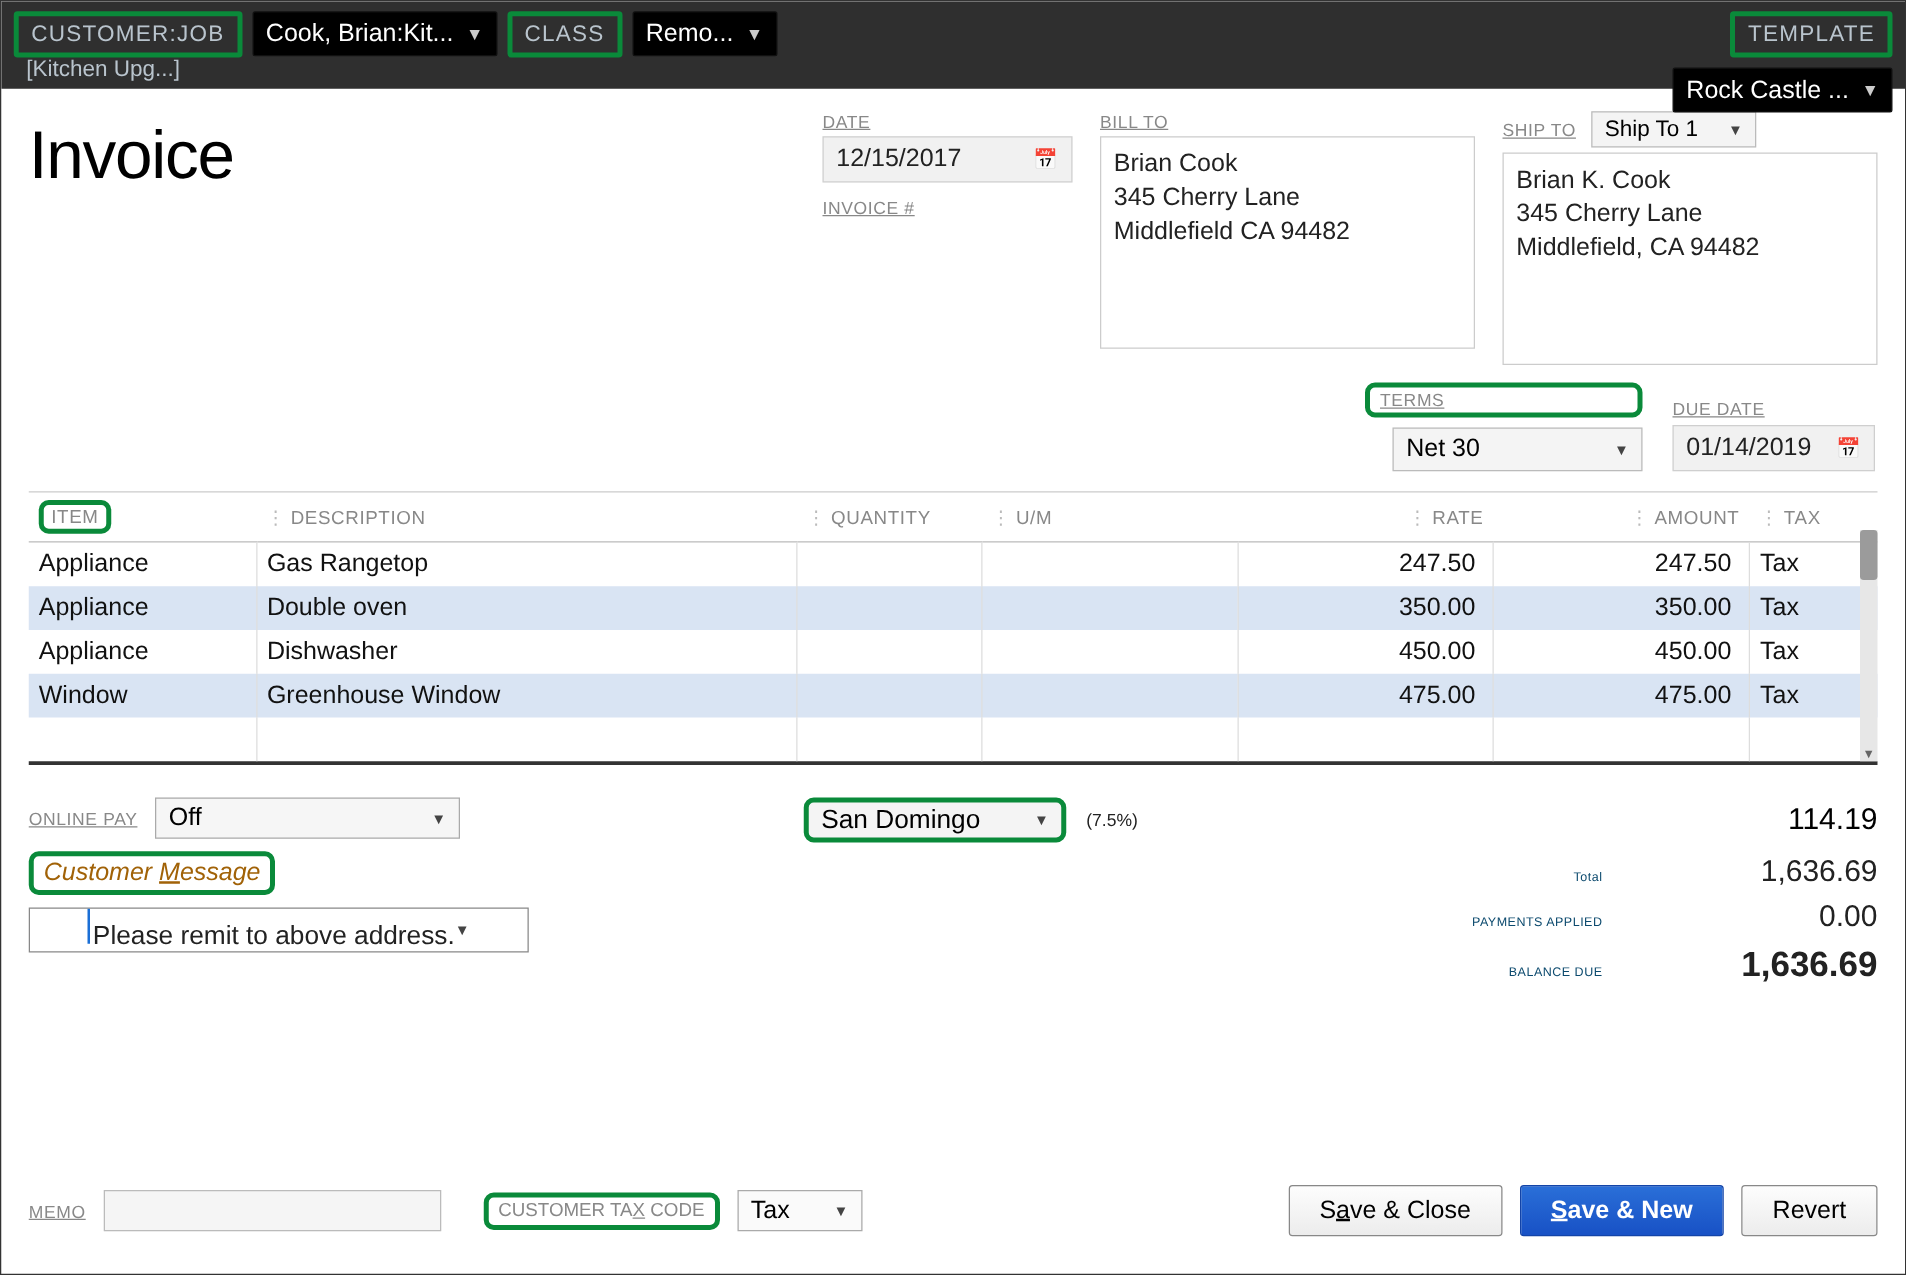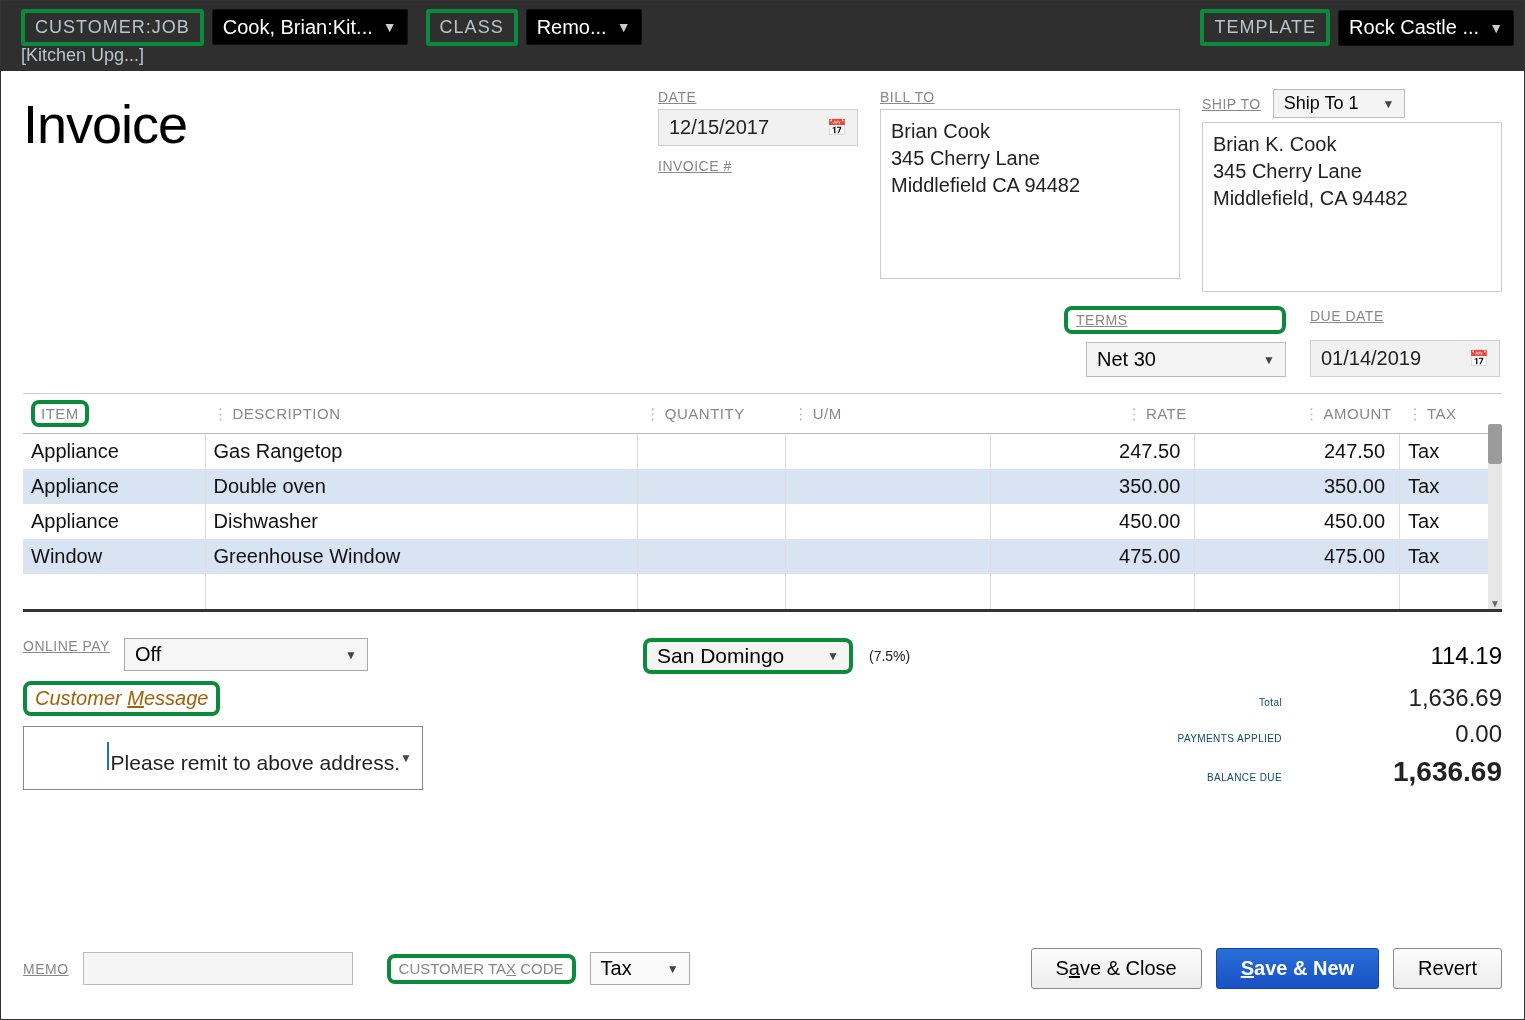--- a/index.html
+++ b/index.html
@@ -1,24 +1,24 @@
 <!DOCTYPE html>
 <html><head>
 <meta charset="utf-8">
 <style>
   * { box-sizing: border-box; margin: 0; padding: 0; }
   body { font-family: Arial, Helvetica, sans-serif; background: #fff; width: 1525px; height: 1020px; position: relative; border: 1px solid #333; overflow:hidden; }
 
   
   .topbar { background: #2f2f2f; height: 70px; display: flex; align-items: flex-start; padding: 8px 10px 0 10px; gap: 8px; position: relative; }
-  .topbar .hilite { border: 4px solid #0a8a3a; border-radius: 3px; padding: 4px 10px; color: #b9c4cd; font-size: 18px; font-weight: 500; letter-spacing: 1px; display:inline-flex; align-items:center;margin-left:10px; }
+  .topbar .hilite { border: 4px solid #0a8a3a; border-radius: 3px; padding: 4px 10px; color: #b9c4cd; font-size: 18px; font-weight: 500; letter-spacing: 1px; display:inline-flex; align-items:center; }
   .topbar .drop { background: #000; color: #fff; border: 1px solid #111; padding: 6px 10px; font-size: 20px; display: inline-flex; align-items: center; gap: 10px; border-radius: 2px; height: 36px; }
   .topbar .drop .caret { font-size: 14px; color:#ccc; }
   .subjob { position:absolute; left: 20px; top: 44px; color:#b9c4cd; font-size:18px; }
-  .topbar .right { margin-left:auto; display:flex; align-items:center; gap:8px; }
+  .topbar .right { margin-left:auto; display:flex; align-items:flex-end; gap:8px;flex-direction:column; }
 
   
   .main { padding: 18px 22px 10px 22px; }
   .row1 { display:flex; align-items:flex-start; }
   .title { font-size: 54px; font-weight: 400; letter-spacing: -1px; margin-top:4px; }
   .hdr-block { display:flex; flex-direction:column; gap:4px; }
   .label-sm { font-size: 14px; color:#888; letter-spacing: 0.5px; text-decoration: underline; }
   .field { background:#f1f1f1; border:1px solid #cfcfcf; padding:6px 10px; font-size:20px; color:#222; display:flex; align-items:center; gap:10px; }
   .cal-icon { font-size:16px; color:#444; }
   .addrbox { border:1px solid #ccc; padding:8px 10px; font-size:20px; color:#222; line-height:1.35; width:300px; height:170px; white-space:pre-line; }
@@ -39,23 +39,23 @@
   table.inv tbody tr.alt { background:#d9e4f3; }
   table.inv tbody td.num { text-align:right; padding-right:14px; }
   .item-hilite { border:4px solid #0a8a3a; border-radius:8px; padding:1px 6px; display:inline-block; color:#888; font-size:15px; }
   .vscroll { position:absolute; right:0; top:30px; bottom:0; width:14px; background:#e7e7e7; }
   .vscroll .thumb { position:absolute; top:0; left:0; right:0; height:40px; background:#9b9b9b; border-radius:3px; }
   .vscroll .darrow { position:absolute; bottom:0; left:0; right:0; text-align:center; font-size:10px; color:#666; }
 
   
   .bottom { margin-top:26px; display:flex; }
   .bleft { width:460px; display:flex; flex-direction:column; gap:10px; }
-  .brow { display:flex; align-items:flex-start; gap:14px; }
+  .brow { display:flex; align-items:center; gap:14px; }
   .sel2 { border:1px solid #aaa; background:#f6f6f6; padding:4px 10px; font-size:20px; display:inline-flex; align-items:center; justify-content:space-between; width:244px; }
-  .msgbox { border:1px solid #888; padding:6px 10px; font-size:21px; color:#222; width:400px; height:64px; display:flex; align-items:center; justify-content:flex-end; }
+  .msgbox { border:1px solid #888; padding:6px 10px; font-size:21px; color:#222; width:400px; height:36px; display:flex; align-items:center; justify-content:center; }
   .msgbox .cursor { border-left:2px solid #1a6fd6; height:28px; display:inline-block; margin-right:2px; }
 
   .bright { flex:1; padding-left:160px; }
   .taxsel { border:4px solid #0a8a3a; border-radius:8px; background:#f4f4f4; padding:2px 10px; font-size:21px; display:inline-flex; align-items:center; gap:24px; width:210px; justify-content:space-between; }
   .pct { font-size:14px; color:#222; margin-left:16px; }
   .totals { margin-top:6px; }
   .totals .trow { display:flex; justify-content:flex-end; align-items:baseline; gap:50px; padding:4px 0; }
   .totals .tlab { font-size:10px; color:#0c4a6e; letter-spacing:0.4px; text-align:right; width:220px; }
   .totals .tval { font-size:24px; color:#222; width:170px; text-align:right; }
   .totals .tval.bold { font-weight:700; font-size:28px; }
@@ -132,21 +132,21 @@
   <div class="row2">
     <div class="hdr-block">
       <span class="hilite-green label-sm">TERMS</span>
       <div class="sel" style="margin-top:4px;">
         <span>Net 30</span>
         <span class="caret-d">▼</span>
       </div>
     </div>
     <div class="hdr-block">
       <div class="label-sm">DUE DATE</div>
-      <div class="field" style="width:190px; margin-top:12px;">
+      <div class="field" style="width:162px; margin-top:1px;">
         <span>01/14/2019</span>
         <span style="margin-left:auto" class="cal-icon">📅</span>
       </div>
     </div>
   </div>
 
   <div class="tblwrap">
     <table class="inv">
       <colgroup>
         <col style="width:160px">

